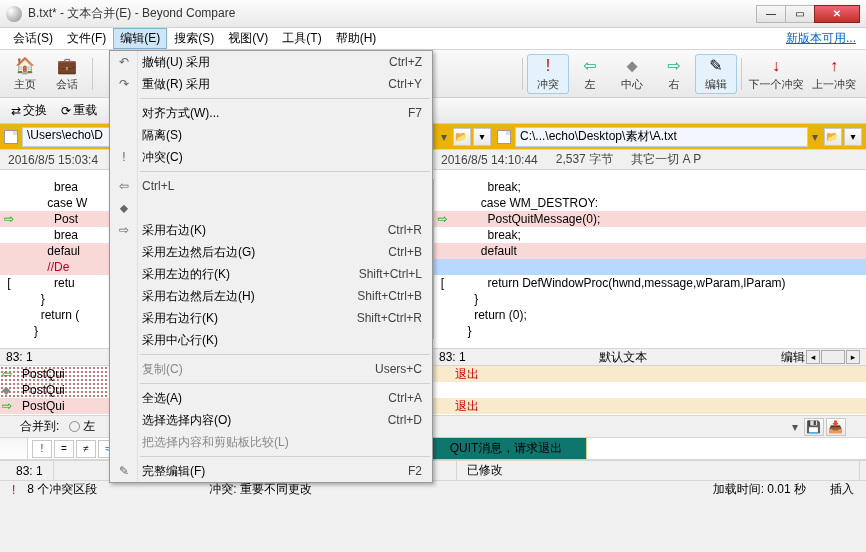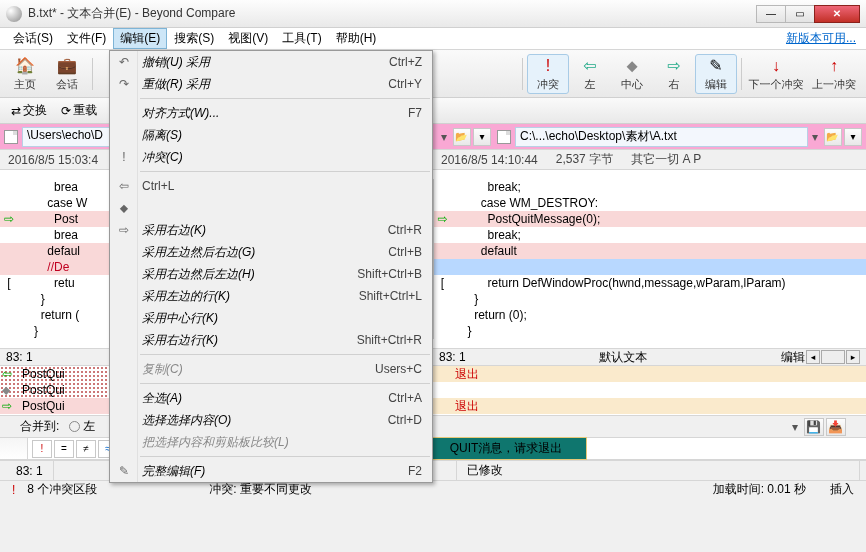--- a/index.html
+++ b/index.html
@@ -16,21 +16,21 @@
 .menubar .spacer { flex: 1; }
 .menubar .newver { color: #0066cc; text-decoration: underline; margin-right: 4px; }
 .toolbar { height: 48px; background: linear-gradient(#fafafa,#e9e9e9); border-bottom: 1px solid #d0d0d0; display: flex; align-items: center; padding: 0 4px; }
 .tbtn { width: 42px; height: 40px; display: flex; flex-direction: column; align-items: center; justify-content: center; border: 1px solid transparent; border-radius: 3px; }
 .tbtn .ic { height: 20px; display: flex; align-items: center; justify-content: center; font-size: 16px; }
 .tbtn .lbl { font-size: 11px; color: #333; margin-top: 1px; }
 .tsep { width: 1px; height: 32px; background: #ccc; margin: 0 4px; }
 .toolbar2 { height: 26px; background: linear-gradient(#fafafa,#e9e9e9); border-bottom: 1px solid #d0d0d0; display: flex; align-items: center; padding: 0 4px; }
 .tbtn2 { height: 22px; padding: 0 6px; display: flex; align-items: center; border: 1px solid transparent; border-radius: 2px; font-size: 11px; }
 .tbtn2 .ic2 { margin-right: 2px; }
-.pathrow { height: 26px; background: #f9a8d4; border-bottom: 1px solid #d6d6d6; display: flex; align-items: center; }
+.pathrow { height: 26px; background: #eab308; border-bottom: 1px solid #d6d6d6; display: flex; align-items: center; }
 .pathrow .half { flex: 1; display: flex; align-items: center; padding: 0 4px; overflow: hidden; }
 .fileicon { width: 14px; height: 14px; background: #fff; border: 1px solid #999; margin-right: 4px; position: relative; }
 .fileicon::after { content: ""; position: absolute; top: 0; right: 0; width: 4px; height: 4px; background: #ddd; }
 .pathinput { flex: 1; background: #f3f7fd; border: 1px solid #b8d0e6; height: 20px; padding: 0 4px; white-space: nowrap; overflow: hidden; }
 .drop { width: 14px; text-align: center; color: #555; }
 .smallbtn { width: 18px; height: 18px; border: 1px solid #c8c8c8; background: linear-gradient(#fdfdfd,#e8e8e8); margin-left: 2px; display: flex; align-items: center; justify-content: center; font-size: 10px; }
 .inforow { height: 20px; background: #f0f0f0; border-bottom: 1px solid #d6d6d6; display: flex; }
 .inforow .half2 { flex: 1; display: flex; align-items: center; padding: 0 8px; color: #444; }
 .inforow .half2 span { margin-right: 18px; white-space: nowrap; }
 .codearea { display: flex; height: 178px; background: #fff; align-items: center; }
@@ -62,21 +62,21 @@
 .output .msg { background: #0f766e; padding: 2px 24px; border: 1px solid #e6c878; }
 .statbar { height: 20px; background: #f0f0f0; border-top: 1px solid #d6d6d6; display: flex; align-items: center; padding: 0 6px; }
 .statbar .sitem { padding: 0 10px; border-right: 1px solid #d6d6d6; height: 100%; display: flex; align-items: center; }
 .statbar2 { height: 18px; background: #f0f0f0; border-top: 1px solid #d6d6d6; display: flex; align-items: center; }
 .statbar2 .s2 { padding: 0 12px; }
 .statbar2 .s2.r { margin-left: auto; }
 .dropdown { position: absolute; left: 109px; top: 50px; width: 324px; background: #f0f0f0; border: 1px solid #999; box-shadow: 2px 2px 4px rgba(0,0,0,0.3); z-index: 100; }
 .dropdown .dgutter { position: absolute; left: 0; top: 0; bottom: 0; width: 28px; background: #f0f0f0; border-right: 1px solid #e0e0e0; }
 .ditem { height: 22px; display: flex; align-items: center; padding-left: 32px; position: relative; cursor: default; }
 .ditem .dicon { position: absolute; left: 6px; width: 16px; text-align: center; color: #666; }
-.ditem .dlbl { flex: 1; font-style: italic; }
+.ditem .dlbl { flex: 1; }
 .ditem .dshort { color: #444; margin-right: 10px; }
 .ditem.dis { color: #888; }
 .dsep { height: 1px; background: #d0d0d0; margin: 3px 2px 3px 30px; }
 .redbox { position: absolute; border: 3px solid #e02020; pointer-events: none; }
 </style>
 </head>
 <body>
 
 <div class="titlebar">
   <div class="app-icon"></div>
@@ -322,37 +322,37 @@
       <span class="dlbl">采用右边(K)</span>
       <span class="dshort">Ctrl+R</span>
     </div>
     <div class="ditem">
       <span class="dicon"></span>
       <span class="dlbl">采用左边然后右边(G)</span>
       <span class="dshort">Ctrl+B</span>
     </div>
     <div class="ditem">
       <span class="dicon"></span>
+      <span class="dlbl">采用左边的行(K)</span>
+      <span class="dshort">Shift+Ctrl+L</span>
+    </div>
+    <div class="ditem">
+      <span class="dicon"></span>
       <span class="dlbl">采用右边然后左边(H)</span>
       <span class="dshort">Shift+Ctrl+B</span>
     </div>
     <div class="ditem">
       <span class="dicon"></span>
-      <span class="dlbl">采用左边的行(K)</span>
-      <span class="dshort">Shift+Ctrl+L</span>
-    </div>
-    <div class="ditem">
-      <span class="dicon"></span>
-      <span class="dlbl">采用中心行(K)</span>
-      <span class="dshort"></span>
-    </div>
-    <div class="ditem">
-      <span class="dicon"></span>
       <span class="dlbl">采用右边行(K)</span>
       <span class="dshort">Shift+Ctrl+R</span>
+    </div>
+    <div class="ditem">
+      <span class="dicon"></span>
+      <span class="dlbl">采用中心行(K)</span>
+      <span class="dshort"></span>
     </div>
     <div class="dsep"></div>
     <div class="ditem dis">
       <span class="dicon"></span>
       <span class="dlbl">复制(C)</span>
       <span class="dshort">Users+C</span>
     </div>
     <div class="dsep"></div>
     <div class="ditem">
       <span class="dicon"></span>

